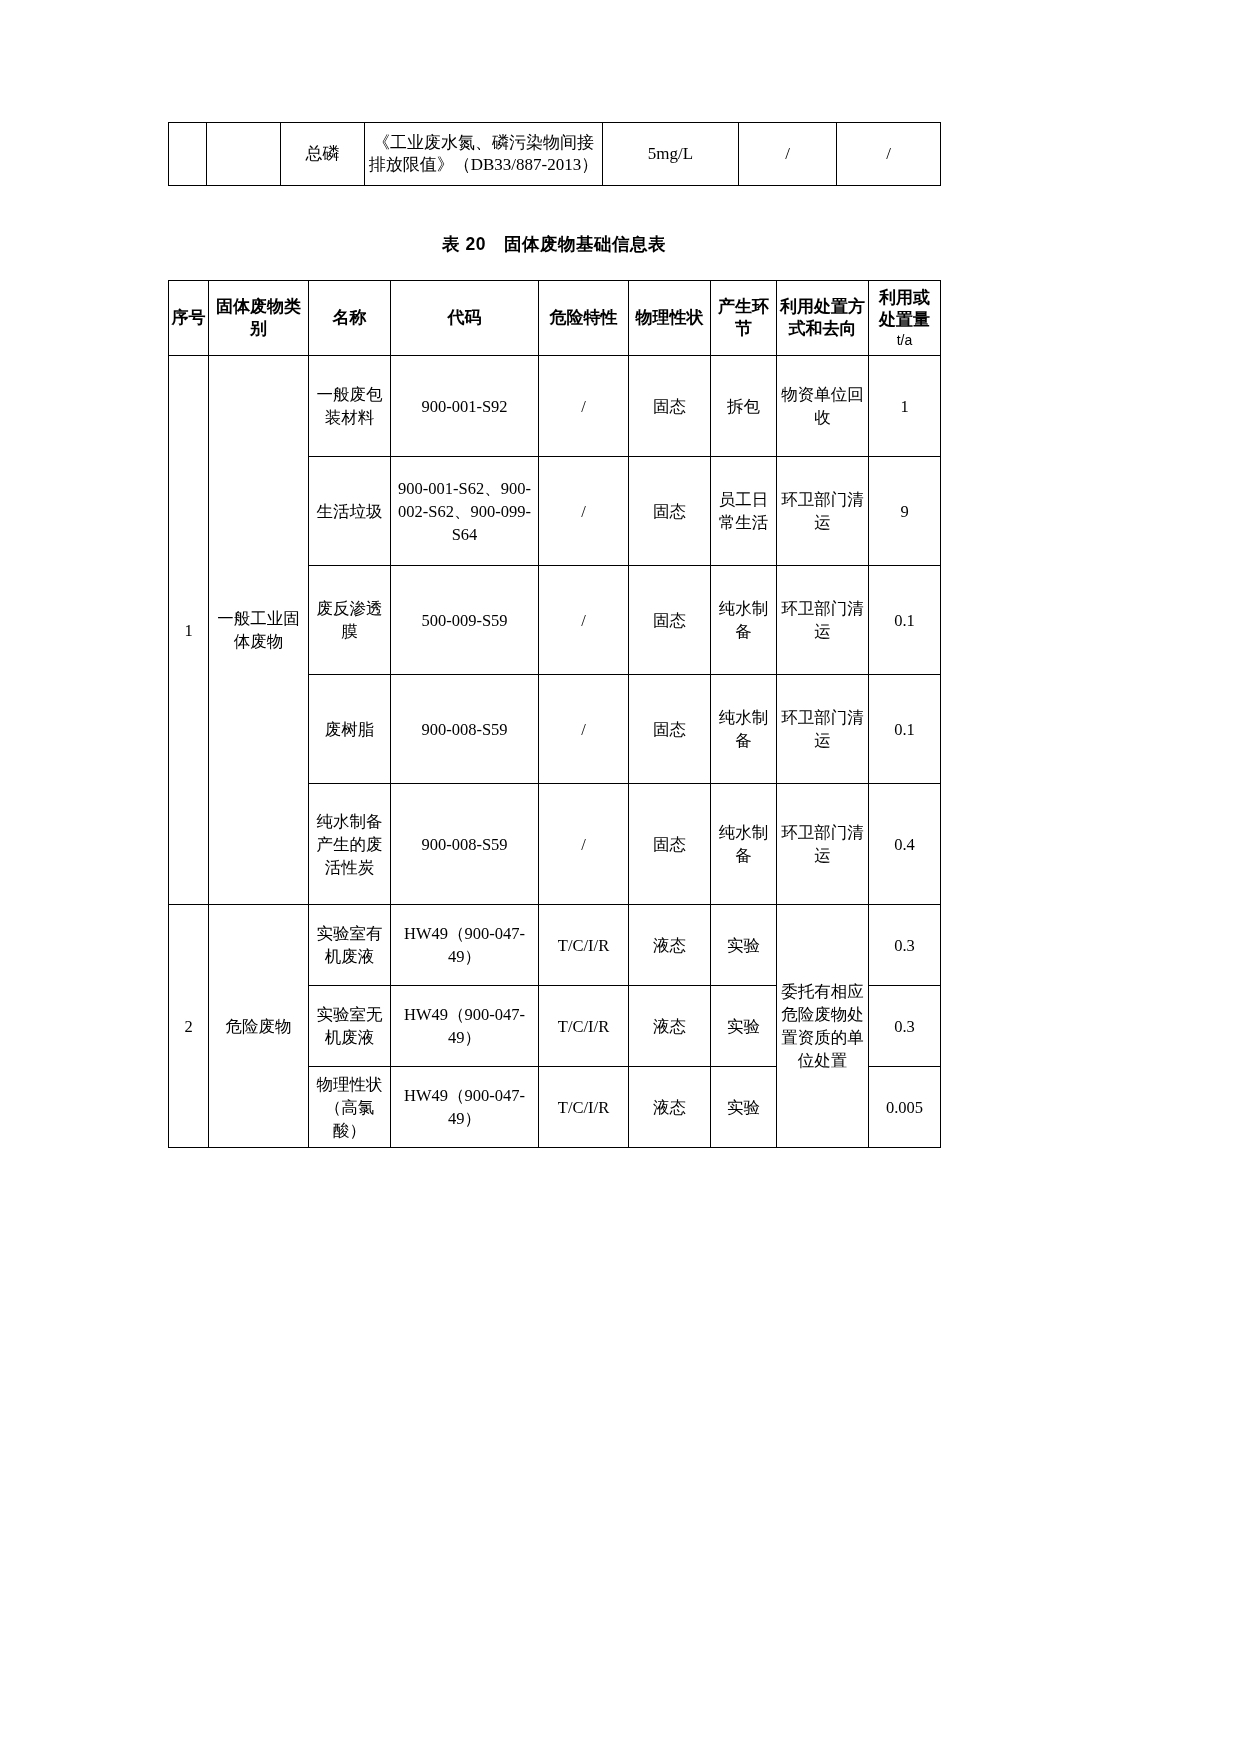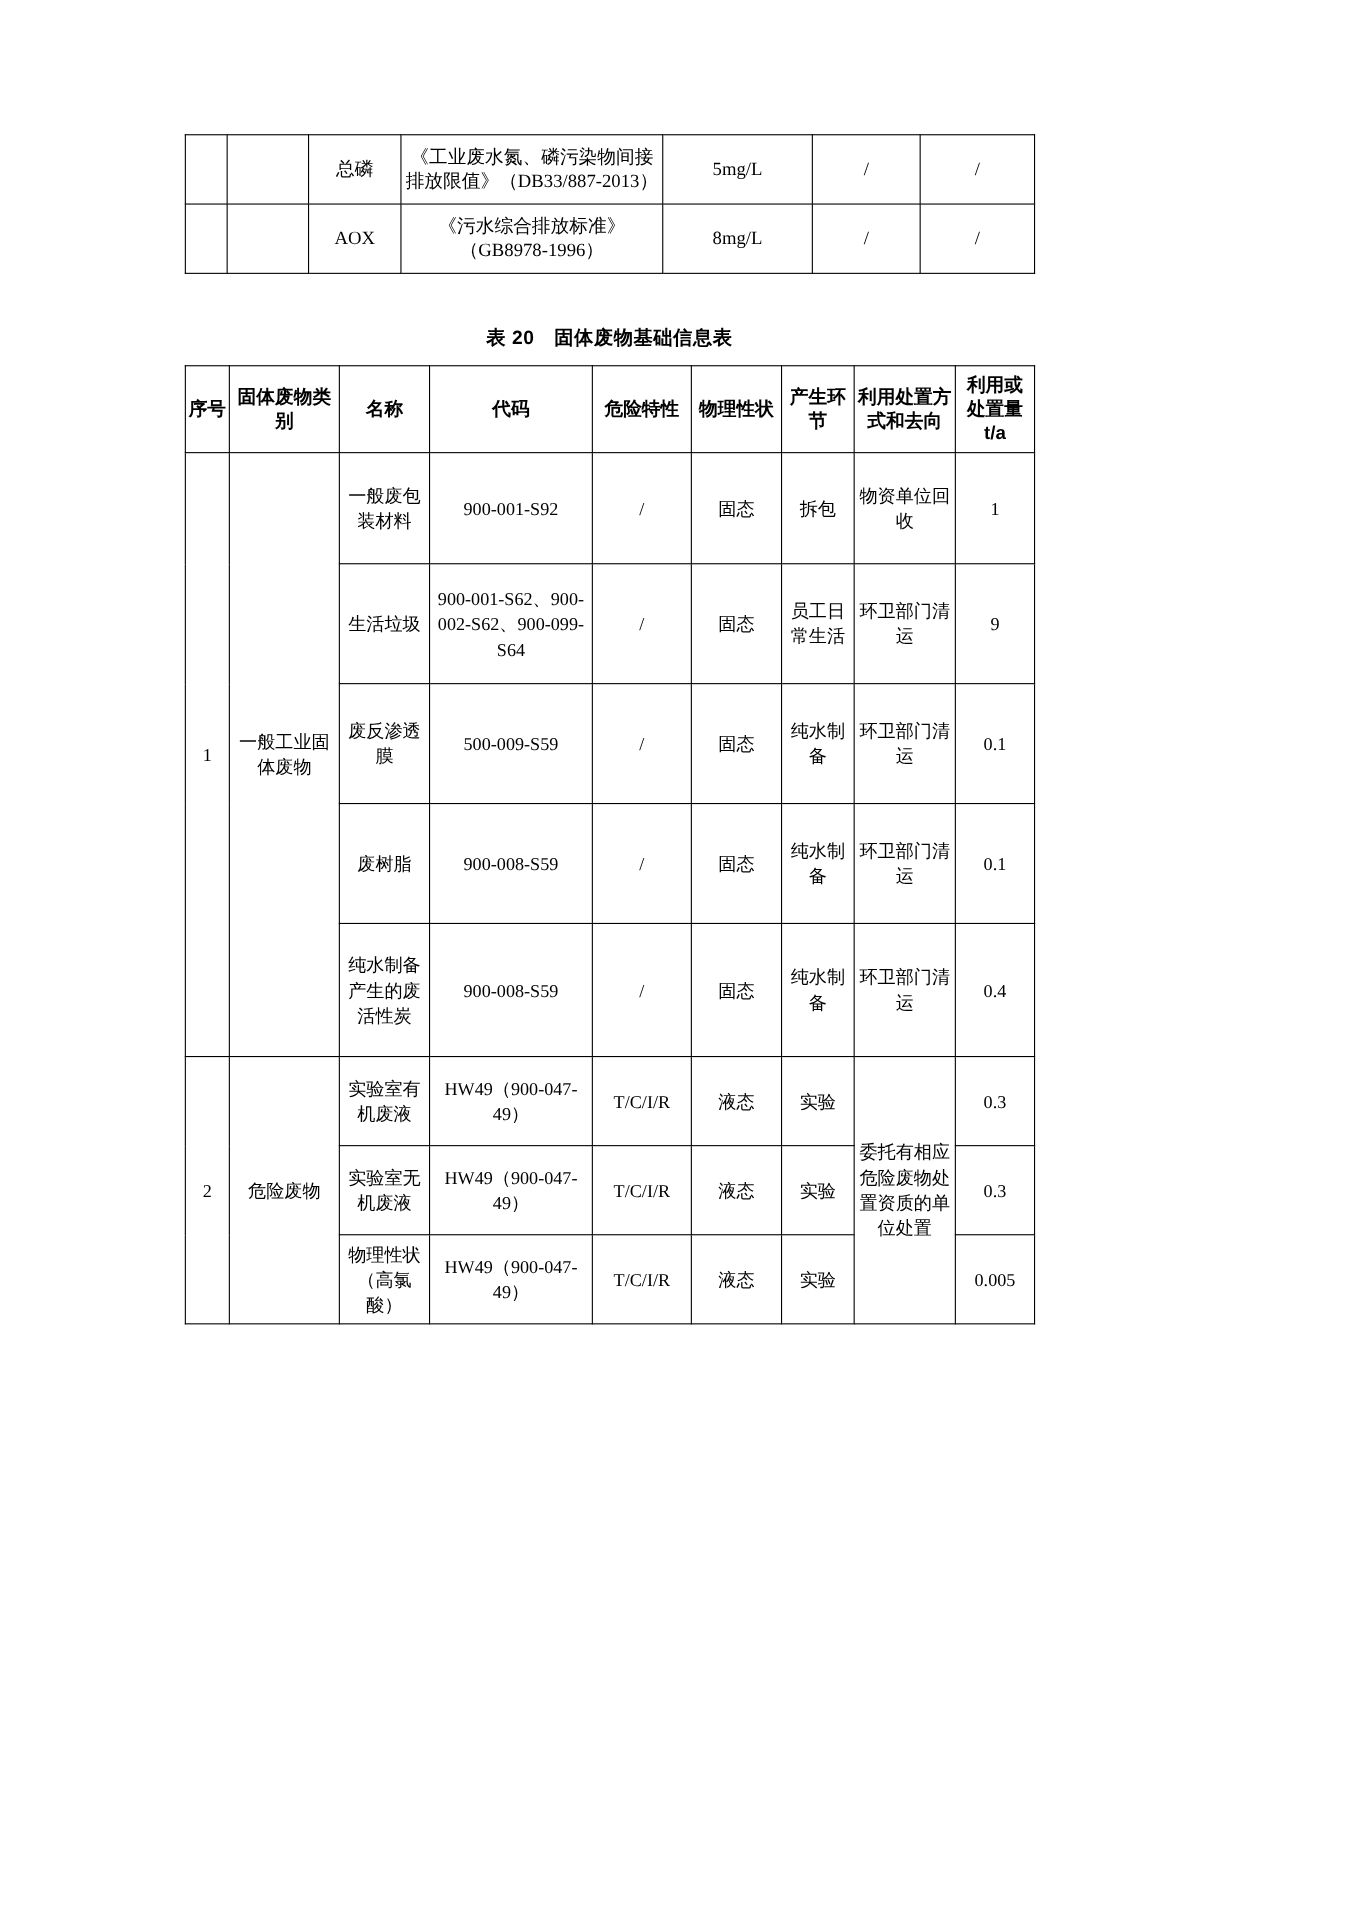--- a/index.html
+++ b/index.html
@@ -50,36 +50,36 @@
   .tbl-cont td { height: 54px; }
   .tbl-cont .name-cell { font-size: 17px; }
   .tbl-cont .std-cell { font-size: 17px; line-height: 1.3; }
 
   
   .caption {
     text-align: center;
     font-family: "Liberation Sans", "DejaVu Sans", sans-serif;
     font-weight: bold;
     font-size: 17.5px;
-    margin: 46px 0 13px 0;
+    margin: 46px 0 24px 0;
     letter-spacing: 0.5px;
   }
 
   
   .tbl-solid th {
     font-family: "Liberation Sans", "DejaVu Sans", sans-serif;
     font-weight: bold;
     font-size: 17px;
     line-height: 1.3;
     padding: 6px 2px;
   }
   .tbl-solid th .unit {
     display: block;
-    font-size: 17px;
-    font-weight: bold;
+    font-size: 14px;
+    font-weight: normal;
   }
   .tbl-solid td {
     font-size: 16.5px;
     line-height: 1.4;
   }
   .tbl-solid .tall { height: 92px; text-align: center; }
   .tbl-solid .tall2 { height: 100px; }
   .tbl-solid .tall3 { height: 112px; }
   .tbl-solid .short { height: 72px; }
   .vert-label { font-size: 16.5px; line-height: 1.4; }
@@ -100,29 +100,20 @@
         <col style="width:98px">
         <col style="width:104px">
       </colgroup>
       <tbody>
         <tr>
           <td></td>
           <td></td>
           <td class="name-cell">总磷</td>
           <td class="std-cell">《工业废水氮、磷污染物间接排放限值》（DB33/887-2013）</td>
           <td>5mg/L</td>
-          <td>/</td>
-          <td>/</td>
-        </tr>
-        <tr>
-          <td></td>
-          <td></td>
-          <td class="name-cell">AOX</td>
-          <td class="std-cell">《污水综合排放标准》（GB8978-1996）</td>
-          <td>8mg/L</td>
           <td>/</td>
           <td>/</td>
         </tr>
       </tbody>
     </table>
 
     <div class="caption">表 20　固体废物基础信息表</div>
 
     <table class="tbl-solid">
       <colgroup>

